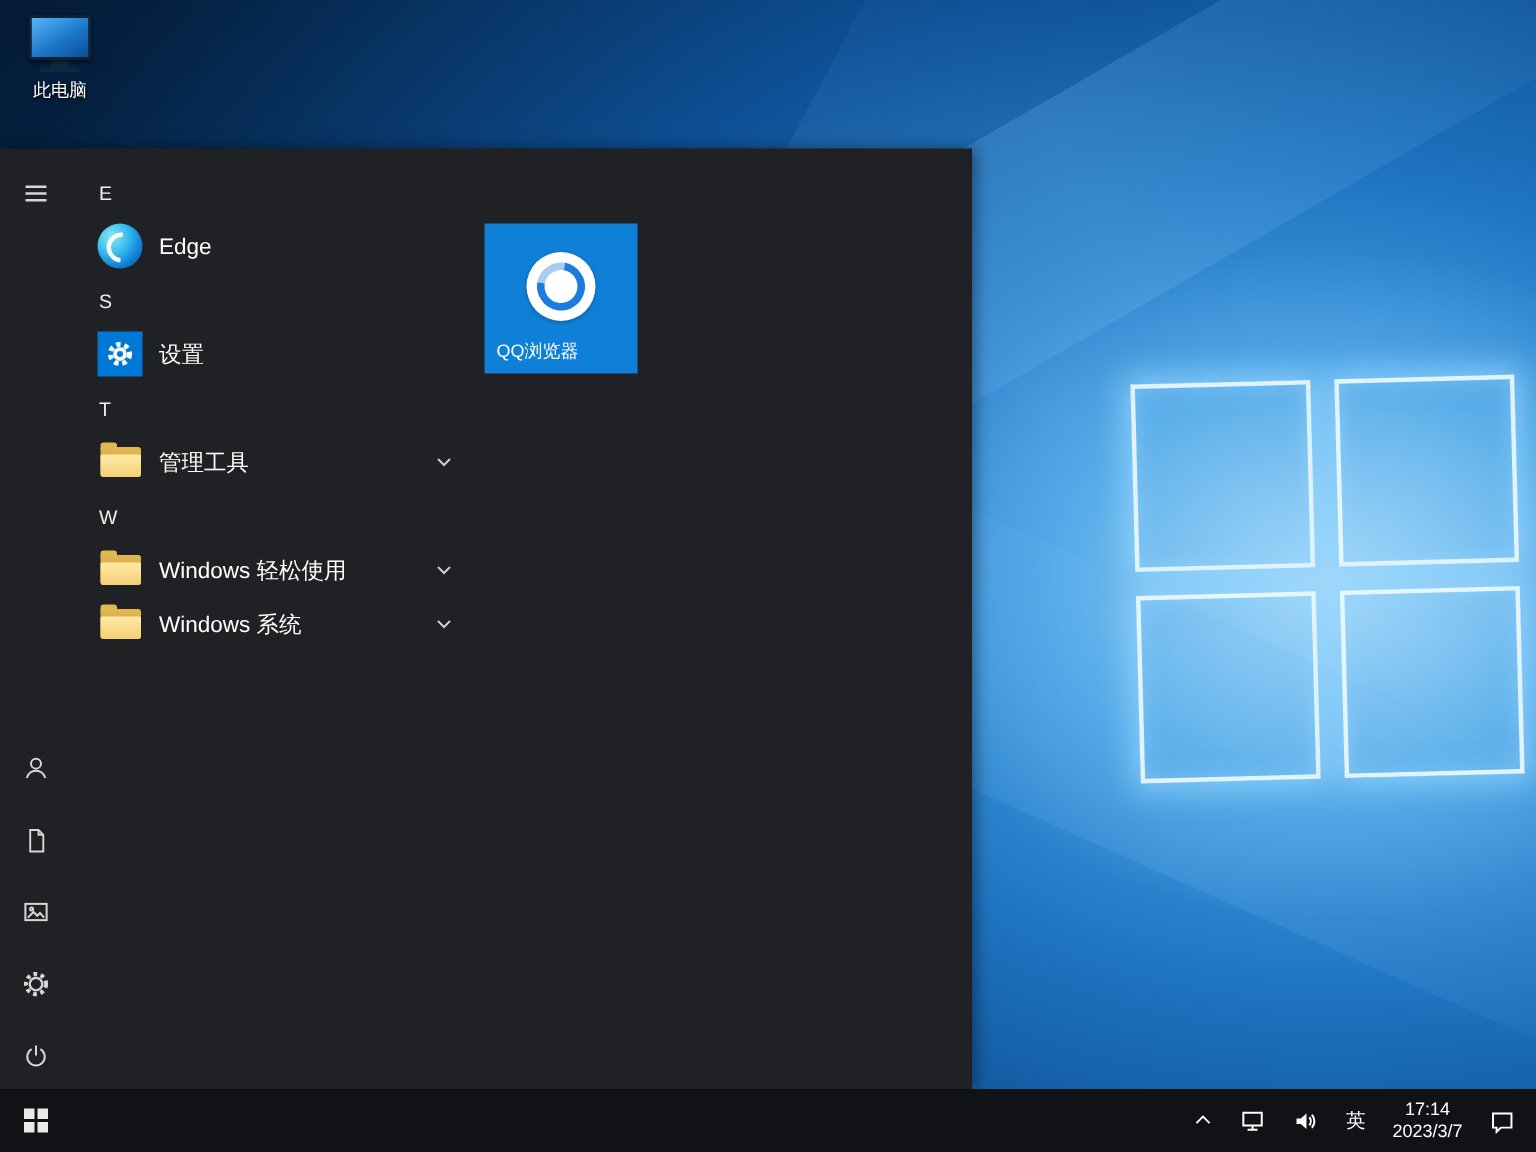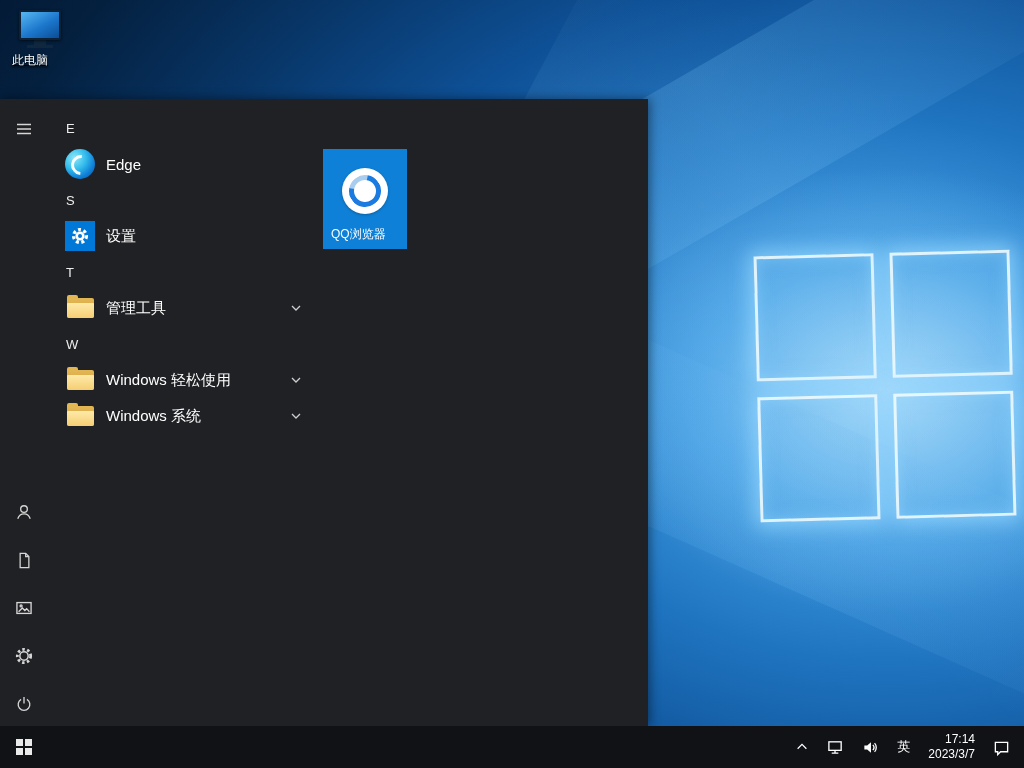--- a/index.html
+++ b/index.html
@@ -37,21 +37,21 @@
     display:grid; grid-template-columns:1fr 1fr; grid-template-rows:1fr 1fr; gap:16px;
     transform:rotate(-1.5deg);
   }
   .pane {
     background:rgba(140,205,250,.12);
     border:3px solid rgba(235,250,255,.92);
     box-shadow:0 0 20px 5px rgba(150,215,255,.75), inset 0 0 16px rgba(150,215,255,.55);
   }
 
   
-  .pc-icon { position:absolute; left:12px; top:10px; width:56px; cursor:default;text-decoration:underline; }
+  .pc-icon { position:absolute; left:12px; top:10px; width:56px; text-align:center; cursor:default; }
   .monitor { position:relative; width:42px; height:30px; margin:0 auto;
     background:linear-gradient(150deg,#57b7f2 0%,#1c77cc 55%,#0b4d96 100%);
     border:2px solid #0e2237; border-radius:2px;
     box-shadow:0 1px 3px rgba(0,0,0,.6); }
   .monitor-stand { width:12px; height:5px; margin:0 auto; background:#10283f; }
   .monitor-base { width:26px; height:3px; margin:0 auto; background:#10283f; border-radius:1px; }
   .pc-label { margin-top:4px; font-size:12px; color:#fff; text-shadow:0 1px 2px rgba(0,0,0,.9); }
 
   
   .start-menu { position:absolute; left:0; top:99px; width:648px; height:627px;
@@ -84,41 +84,41 @@
 
   
   .folder { position:relative; width:27px; height:20px;
     background:linear-gradient(180deg,#e3b654,#d2a03c); border-radius:2px; }
   .folder::before { content:""; position:absolute; top:-3px; left:0; width:11px; height:5px;
     background:#e3b654; border-radius:2px 2px 0 0; }
   .folder::after { content:""; position:absolute; left:0; right:0; bottom:0; height:15px;
     background:linear-gradient(180deg,#ffeaa8,#f4ce74); border-radius:1px 1px 2px 2px; }
 
   
-  .tile { position:absolute; left:323px; top:50px; width:84px; height:100px;
+  .tile { position:absolute; left:323px; top:50px; width:102px; height:100px;
     background:#0f80d7; cursor:pointer; }
   .qq-logo { position:absolute; left:50%; top:42%; transform:translate(-50%,-50%); width:46px; height:46px;
     border-radius:50%; background:#ffffff; box-shadow:0 1px 3px rgba(0,0,0,.25); }
   .qq-logo::after { content:""; position:absolute; left:7px; top:7px; width:22px; height:22px;
     border-radius:50%; border:5px solid #1b7be0; border-top-color:#a9cdef; transform:rotate(-35deg); }
   .tile-label { position:absolute; left:8px; bottom:6px; font-size:12px; color:#ffffff; }
 
   
   .taskbar { position:absolute; left:0; top:726px; width:1024px; height:42px;
     background:#101216; display:flex; align-items:stretch; }
   .start-btn { width:48px; display:flex; align-items:center; justify-content:center; cursor:pointer; }
   .win-logo { display:grid; grid-template-columns:7px 7px; grid-template-rows:7px 7px; gap:2px; }
   .win-logo span { background:#eaeaea; }
   .tb-spacer { flex:1; }
   .tray { display:flex; align-items:center; gap:14px; padding-right:12px; }
   .tray-btn { display:flex; align-items:center; justify-content:center; cursor:pointer;
     height:42px; padding:0 2px; }
   .tray-btn svg { stroke:#ffffff; fill:none; stroke-width:1.4; }
   .ime { font-size:13px; color:#ffffff; }
-  .clock { text-align:right; font-size:12px; line-height:15px; color:#ffffff; }
+  .clock { text-align:center; font-size:12px; line-height:15px; color:#ffffff; }
 </style>
 </head>
 <body>
 
 <div id="screen">
 
   <div class="desktop">
     <div class="beam beam1"></div>
     <div class="beam beam2"></div>
     <div class="beam beam3"></div>

